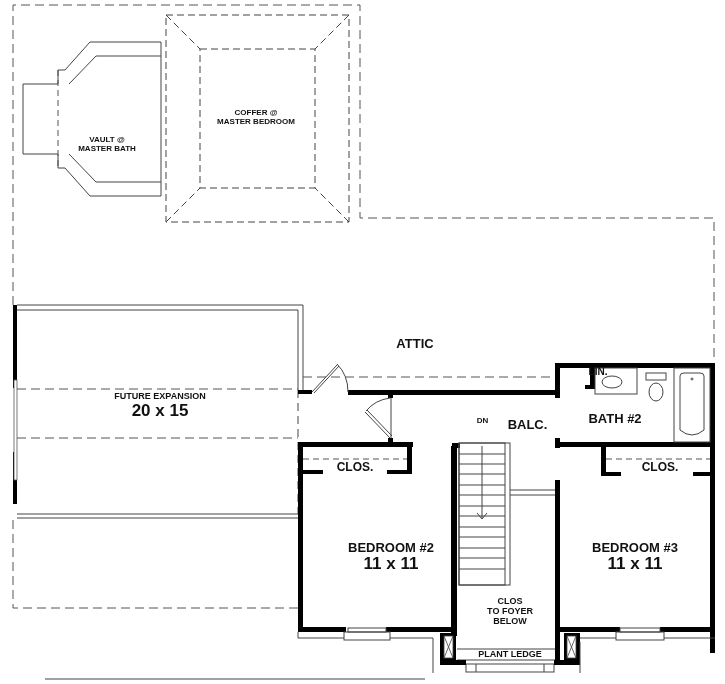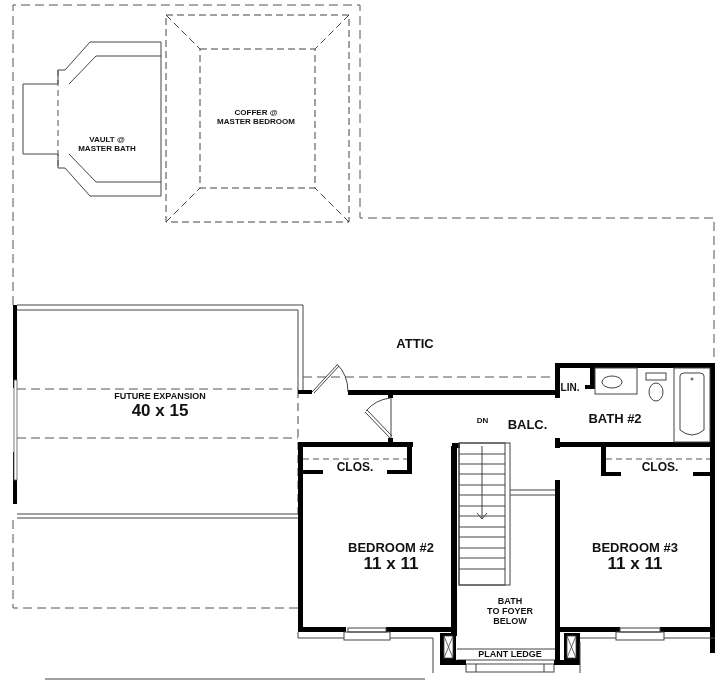--- a/index.html
+++ b/index.html
@@ -186,38 +186,38 @@
   <div>MASTER BATH</div>
 </div>
 <div class="lbl s8" style="left:196px; top:109px; width:120px;">
   <div>COFFER @</div>
   <div>MASTER BEDROOM</div>
 </div>
 <div class="lbl s13" style="left:385px; top:337px; width:60px;">ATTIC</div>
 
 <div class="lbl" style="left:60px; top:392px; width:200px;">
   <div class="s9">FUTURE EXPANSION</div>
-  <div class="s17">40 x 15</div>
-</div>
-
-<div class="lbl s10" style="left:560px; top:382px; width:20px;">LIN.</div>
+  <div class="s17">20 x 15</div>
+</div>
+
+<div class="lbl s10" style="left:560px; top:366px; width:20px;padding-left:28px;">LIN.</div>
 <div class="lbl s13" style="left:575px; top:412px; width:80px;text-align:center;">BATH #2</div>
 <div class="lbl s13" style="left:500px; top:418px; width:55px;">BALC.</div>
 <div class="lbl s8" style="left:470px; top:417px; width:25px;">DN</div>
 
 <div class="lbl s12" style="left:325px; top:461px; width:60px;">CLOS.</div>
 <div class="lbl s12" style="left:630px; top:461px; width:60px;">CLOS.</div>
 
 <div class="lbl" style="left:336px; top:541px; width:110px;">
   <div class="s13">BEDROOM #2</div>
   <div class="s17">11 x 11</div>
 </div>
 <div class="lbl" style="left:580px; top:541px; width:110px;">
   <div class="s13">BEDROOM #3</div>
   <div class="s17">11 x 11</div>
 </div>
 
 <div class="lbl s9" style="left:470px; top:597px; width:80px;">
-  <div>BATH</div>
+  <div>CLOS</div>
   <div>TO FOYER</div>
   <div>BELOW</div>
 </div>
 <div class="lbl s9" style="left:465px; top:650px; width:90px;">PLANT LEDGE</div>
 
 </body></html>

